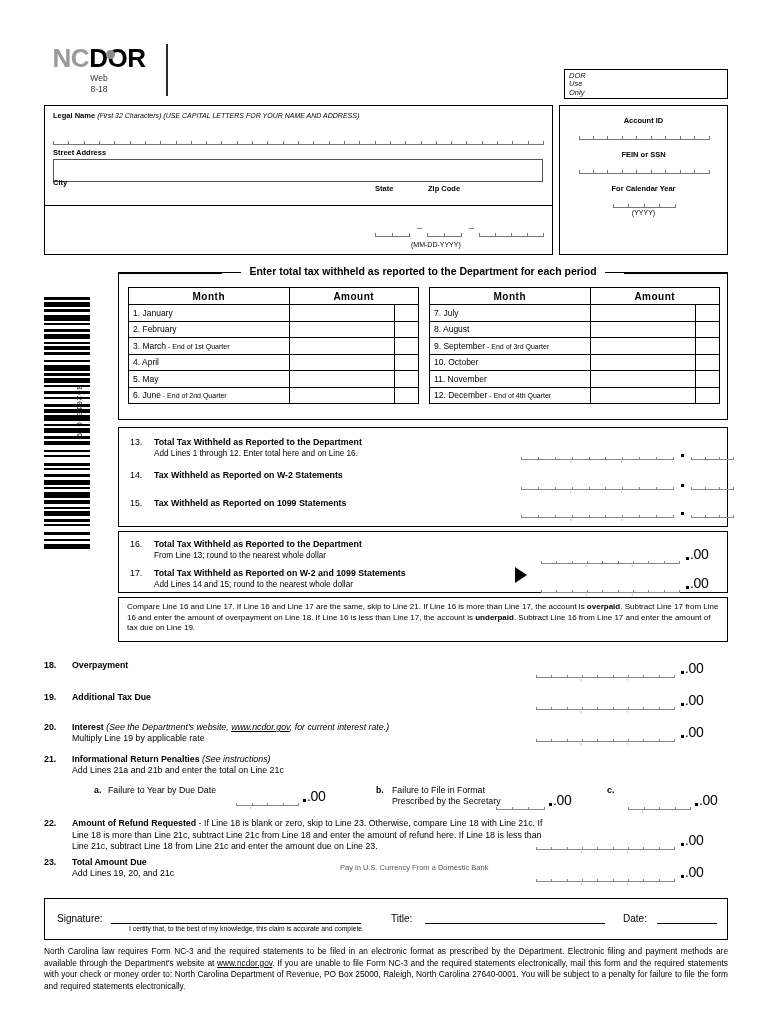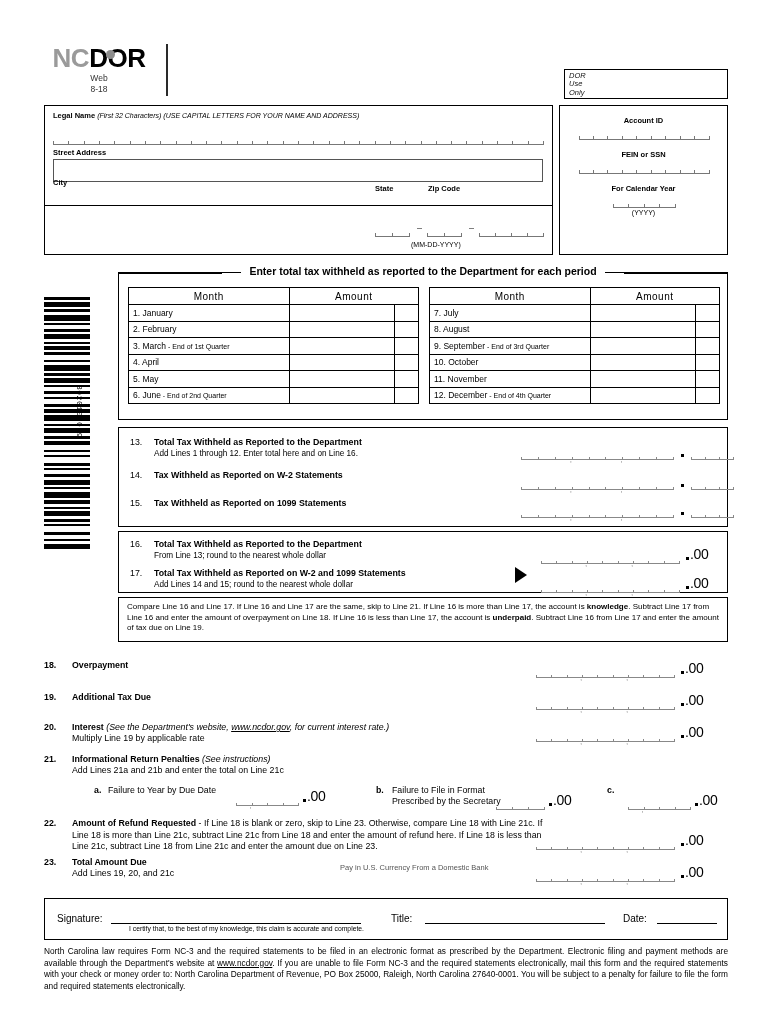--- a/index.html
+++ b/index.html
@@ -76,21 +76,21 @@
   .period-box { position:absolute; left:118px; top:272px; width:610px; height:148px; border:1.6px solid #000; }
   .period-title {
     position:absolute; left:0; top:-8px; width:100%; text-align:center;
     font-size:10.5px; font-weight:bold; background:transparent;
   }
   .period-title span { background:#fff; padding:0 8px; }
   .rule-l, .rule-r { position:absolute; top:-1px; height:1.6px; background:#000; }
   .ptables { position:absolute; left:9px; top:14px; width:592px; display:flex; gap:10px; }
   .ptable { width:291px; border:1.4px solid #000; border-collapse:collapse; }
   .ptable td, .ptable th { border:1px solid #000; padding:0; }
-  .ptable th { font-size:10px; font-weight:normal; height:17px; text-align:center; letter-spacing:0.5px;}
+  .ptable th { font-size:10px; font-weight:bold; height:17px; text-align:center; letter-spacing:0.5px;}
   .ptable td.m { font-size:8.5px; padding-left:4px; height:16.5px; width:160px; }
   .ptable td.m .q { font-size:7px; }
   .ptable td.a { width:105px; }
   .ptable td.c { width:24px; }
 
   
   .box1315 { position:absolute; left:118px; top:427px; width:610px; height:100px; border:1.6px solid #000; }
   .lnum { position:absolute; font-size:8.8px; font-weight:normal; }
   .ltxt { position:absolute; font-size:8.8px; font-weight:bold; }
   .lsub { position:absolute; font-size:8.2px; font-weight:normal; }
@@ -526,21 +526,21 @@
         <i style="left: 122.667px;"></i>
         <i style="left: 138px;"></i>
         <b class="cm" style="left: 44px;">,</b>
         <b class="cm" style="left: 90px;">,</b>
       </div>
     <div class="dot" style="left:567px; top:54px;"></div>
     <div class="cents00" style="left:571px; top:43px;">.00</div>
   </div>
 
   <div class="comparebox">
-    <p id="compareNote">Compare Line 16 and Line 17.  If Line 16 and Line 17 are the same, skip to Line 21.  If Line 16 is more than Line 17, the account is <b>knowledge</b>.  Subtract Line 17 from Line 16 and enter the amount of overpayment on Line 18.  If Line 16 is less than Line 17, the account is <b>underpaid</b>.  Subtract Line 16 from Line 17 and enter the amount of tax due on Line 19.</p>
+    <p id="compareNote">Compare Line 16 and Line 17.  If Line 16 and Line 17 are the same, skip to Line 21.  If Line 16 is more than Line 17, the account is <b>overpaid</b>.  Subtract Line 17 from Line 16 and enter the amount of overpayment on Line 18.  If Line 16 is less than Line 17, the account is <b>underpaid</b>.  Subtract Line 16 from Line 17 and enter the amount of tax due on Line 19.</p>
   </div>
 
   <div class="lines-area">
 
     <div class="ln bold" style="left:0px; top:10px;">18.</div>
     <div class="ln bold" style="left:28px; top:10px;">Overpayment</div>
     <div class="money mk-r18" id="m18" style="left:492px; top:18px; width:138px;">
         <div class="base"></div>
         <i style="left: 0px;"></i>
         <i style="left: 15.3333px;"></i>

